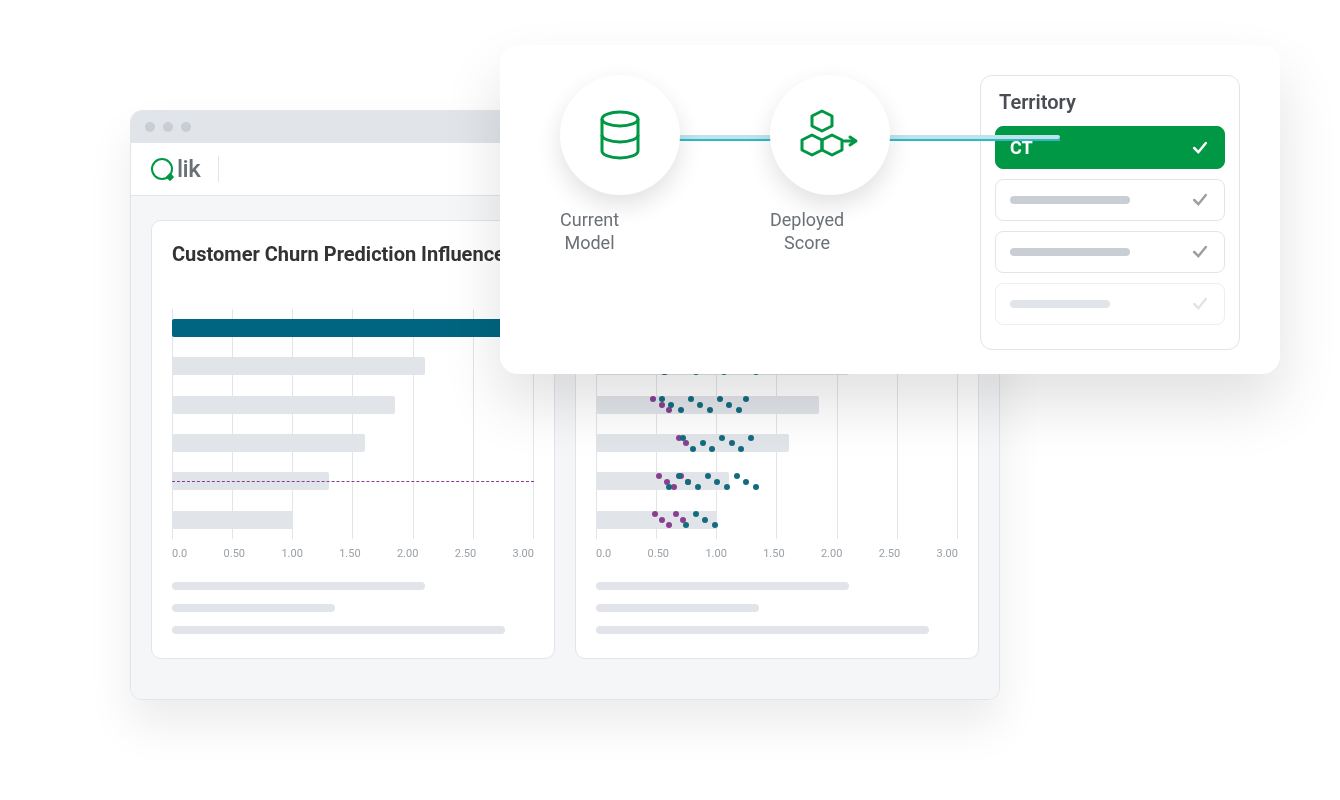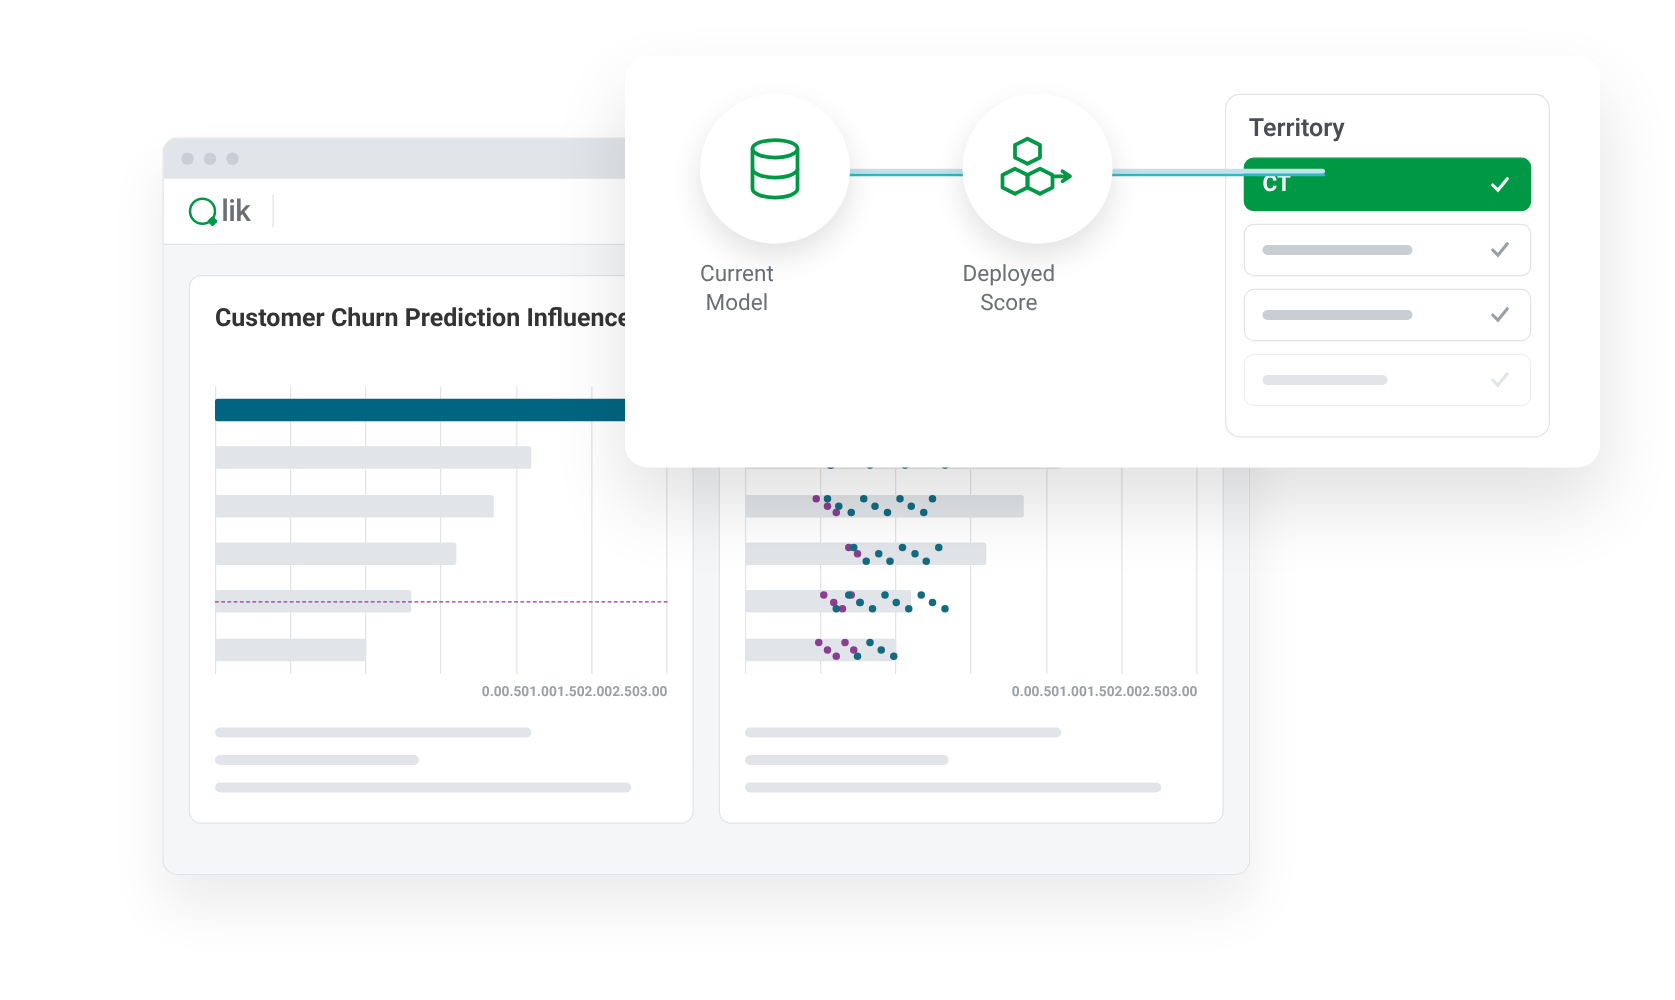--- a/index.html
+++ b/index.html
@@ -105,24 +105,23 @@
   .dashed {
     position:absolute; left:0; right:0; top:50%;
     border-top: 1.5px dashed var(--purple);
   }
 
   
   .dots { position:absolute; inset:0; }
   .dot { position:absolute; width:6px; height:6px; border-radius:50%; }
 
   .axis {
-    display:flex; justify-content:flex-end;
+    display:flex; justify-content:space-between;
     font-size: 11px; color: var(--grey-400);
     margin-top: 8px;
-    font-weight: bold;
   }
 
   .skel-lines { margin-top: 22px; display:flex; flex-direction:column; gap:14px;}
   .skel { height:8px; background: var(--grey-200); border-radius:4px; }
 
   
   .pipeline {
     position: absolute;
     left: 500px;
     top: 45px;

